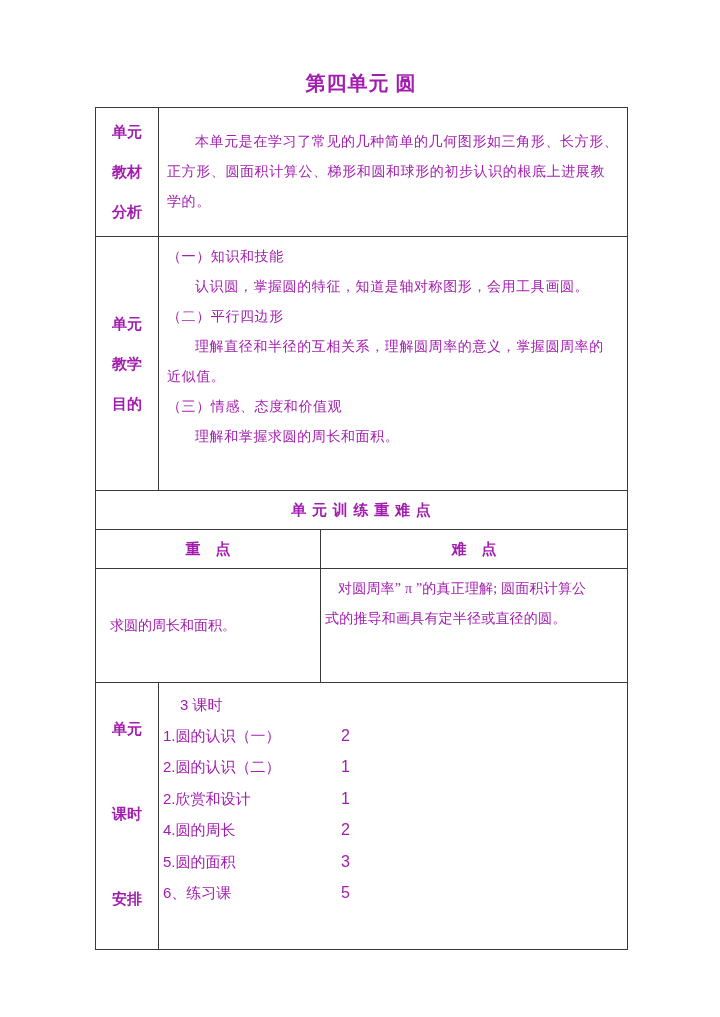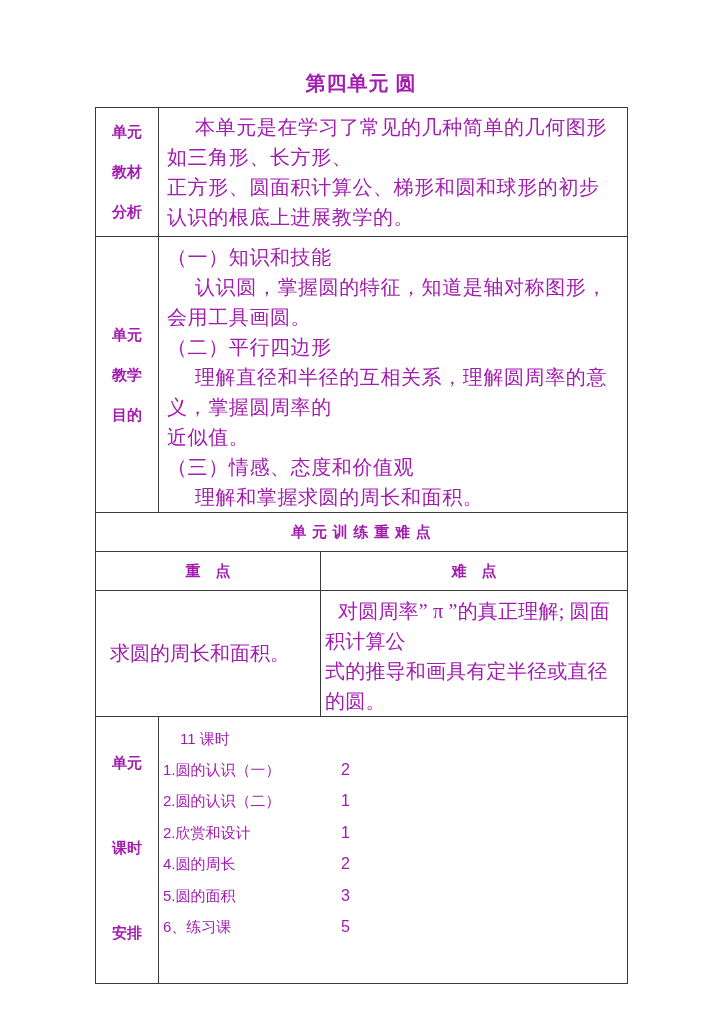--- a/index.html
+++ b/index.html
@@ -29,21 +29,21 @@
     position: absolute;
     left: 95px;
     top: 107px;
     width: 532px;
     border-collapse: collapse;
     table-layout: fixed;
   }
   td {
     border: 1px solid #3a3a3a;
     padding: 0;
-    font-size: 20px;
+    font-size: 14px;
     vertical-align: middle;
     overflow: hidden;
   }
   tr.r1 td { height: 128px; }
   tr.r2 td { height: 248px; }
   tr.r3 td { height: 38px; }
   tr.r4 td { height: 38px; }
   tr.r5 td { height: 108px; }
   tr.r6 td { height: 260px; }
 
@@ -172,21 +172,21 @@
 
       <tr class="r6">
         <td class="label-cell">
           <div class="schedule-label-wrap">
             <div class="lbl">单元</div>
             <div class="lbl">课时</div>
             <div class="lbl">安排</div>
           </div>
         </td>
         <td class="schedule-content" colspan="2">
-          <div class="total-line">11 课时</div>
+          <div class="total-line">3 课时</div>
           <div class="course-line">
             <span class="course-name">1.圆的认识（一）</span>
             <span class="course-hours">2</span>
           </div>
           <div class="course-line">
             <span class="course-name">2.圆的认识（二）</span>
             <span class="course-hours">1</span>
           </div>
           <div class="course-line">
             <span class="course-name">2.欣赏和设计</span>

